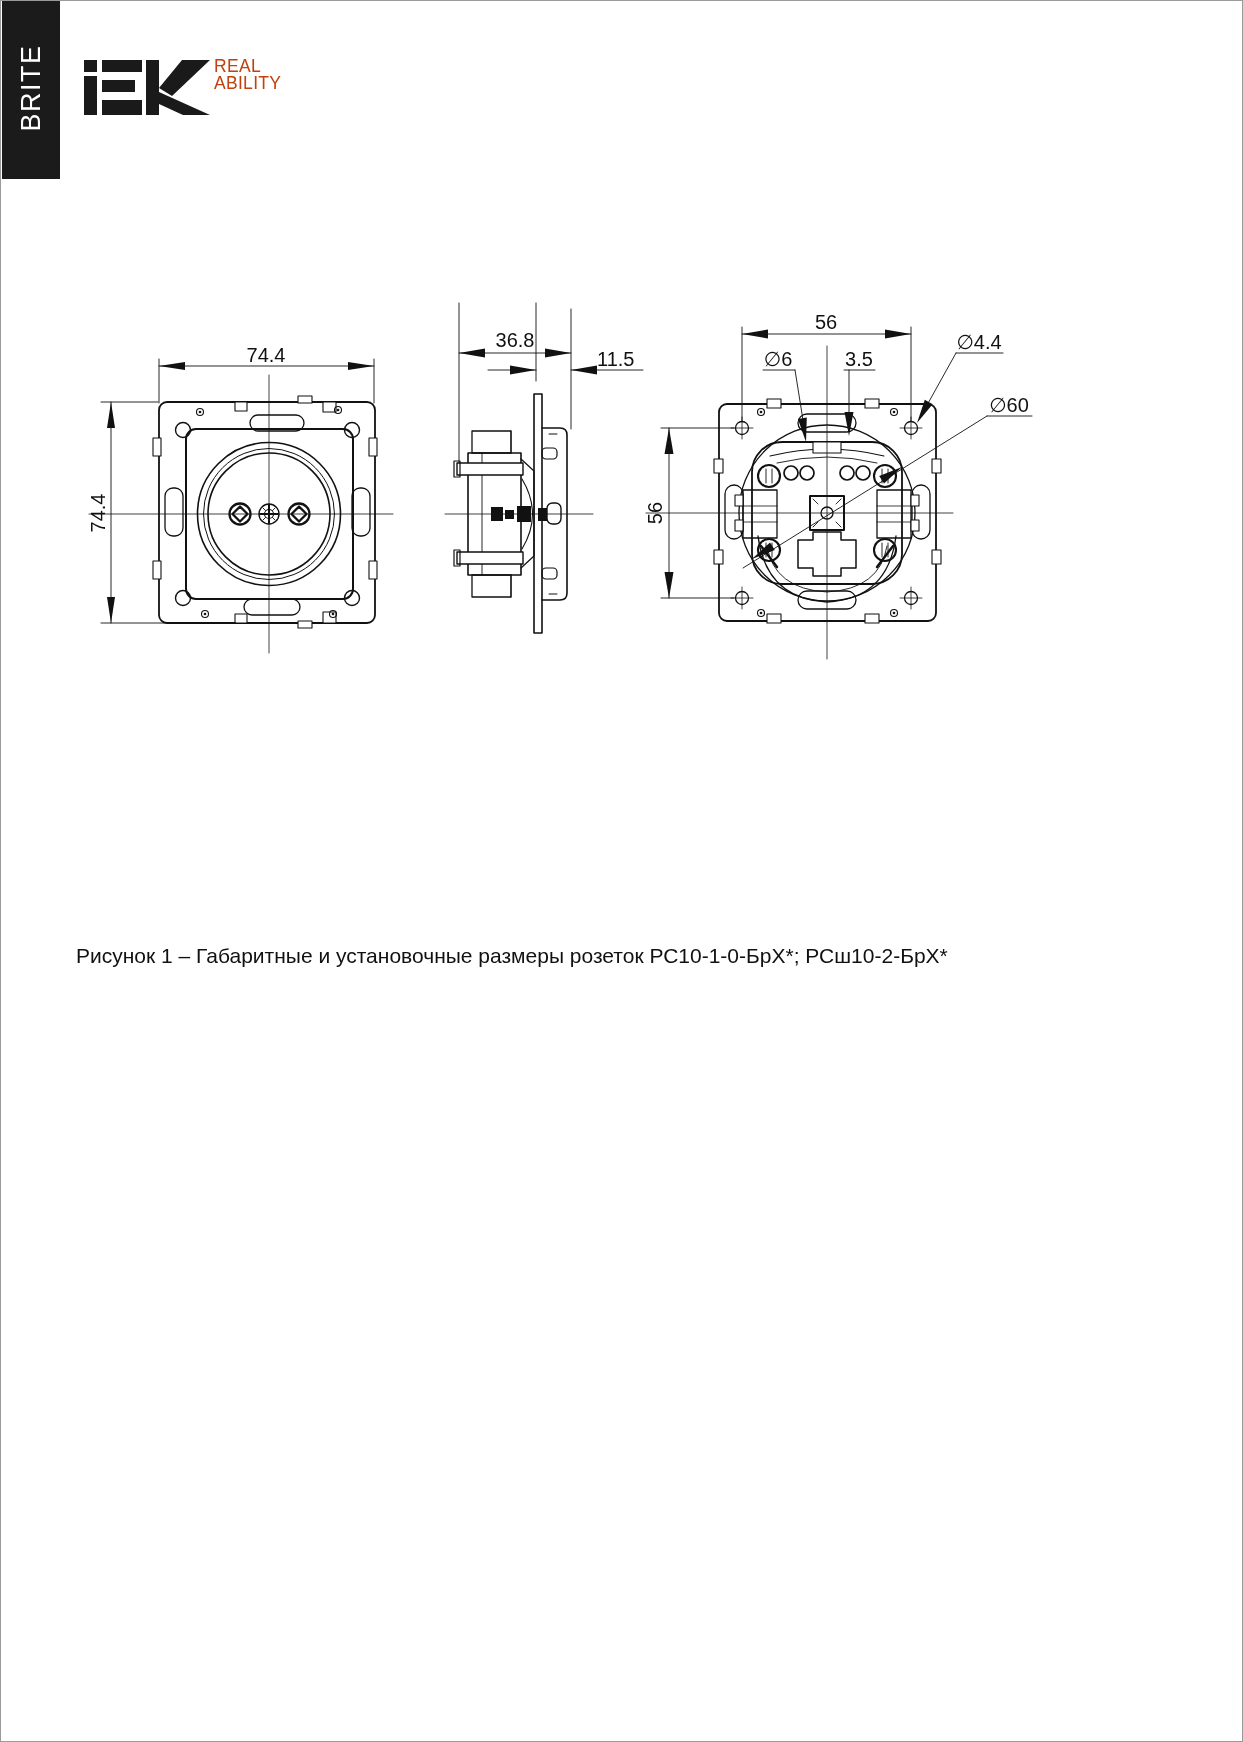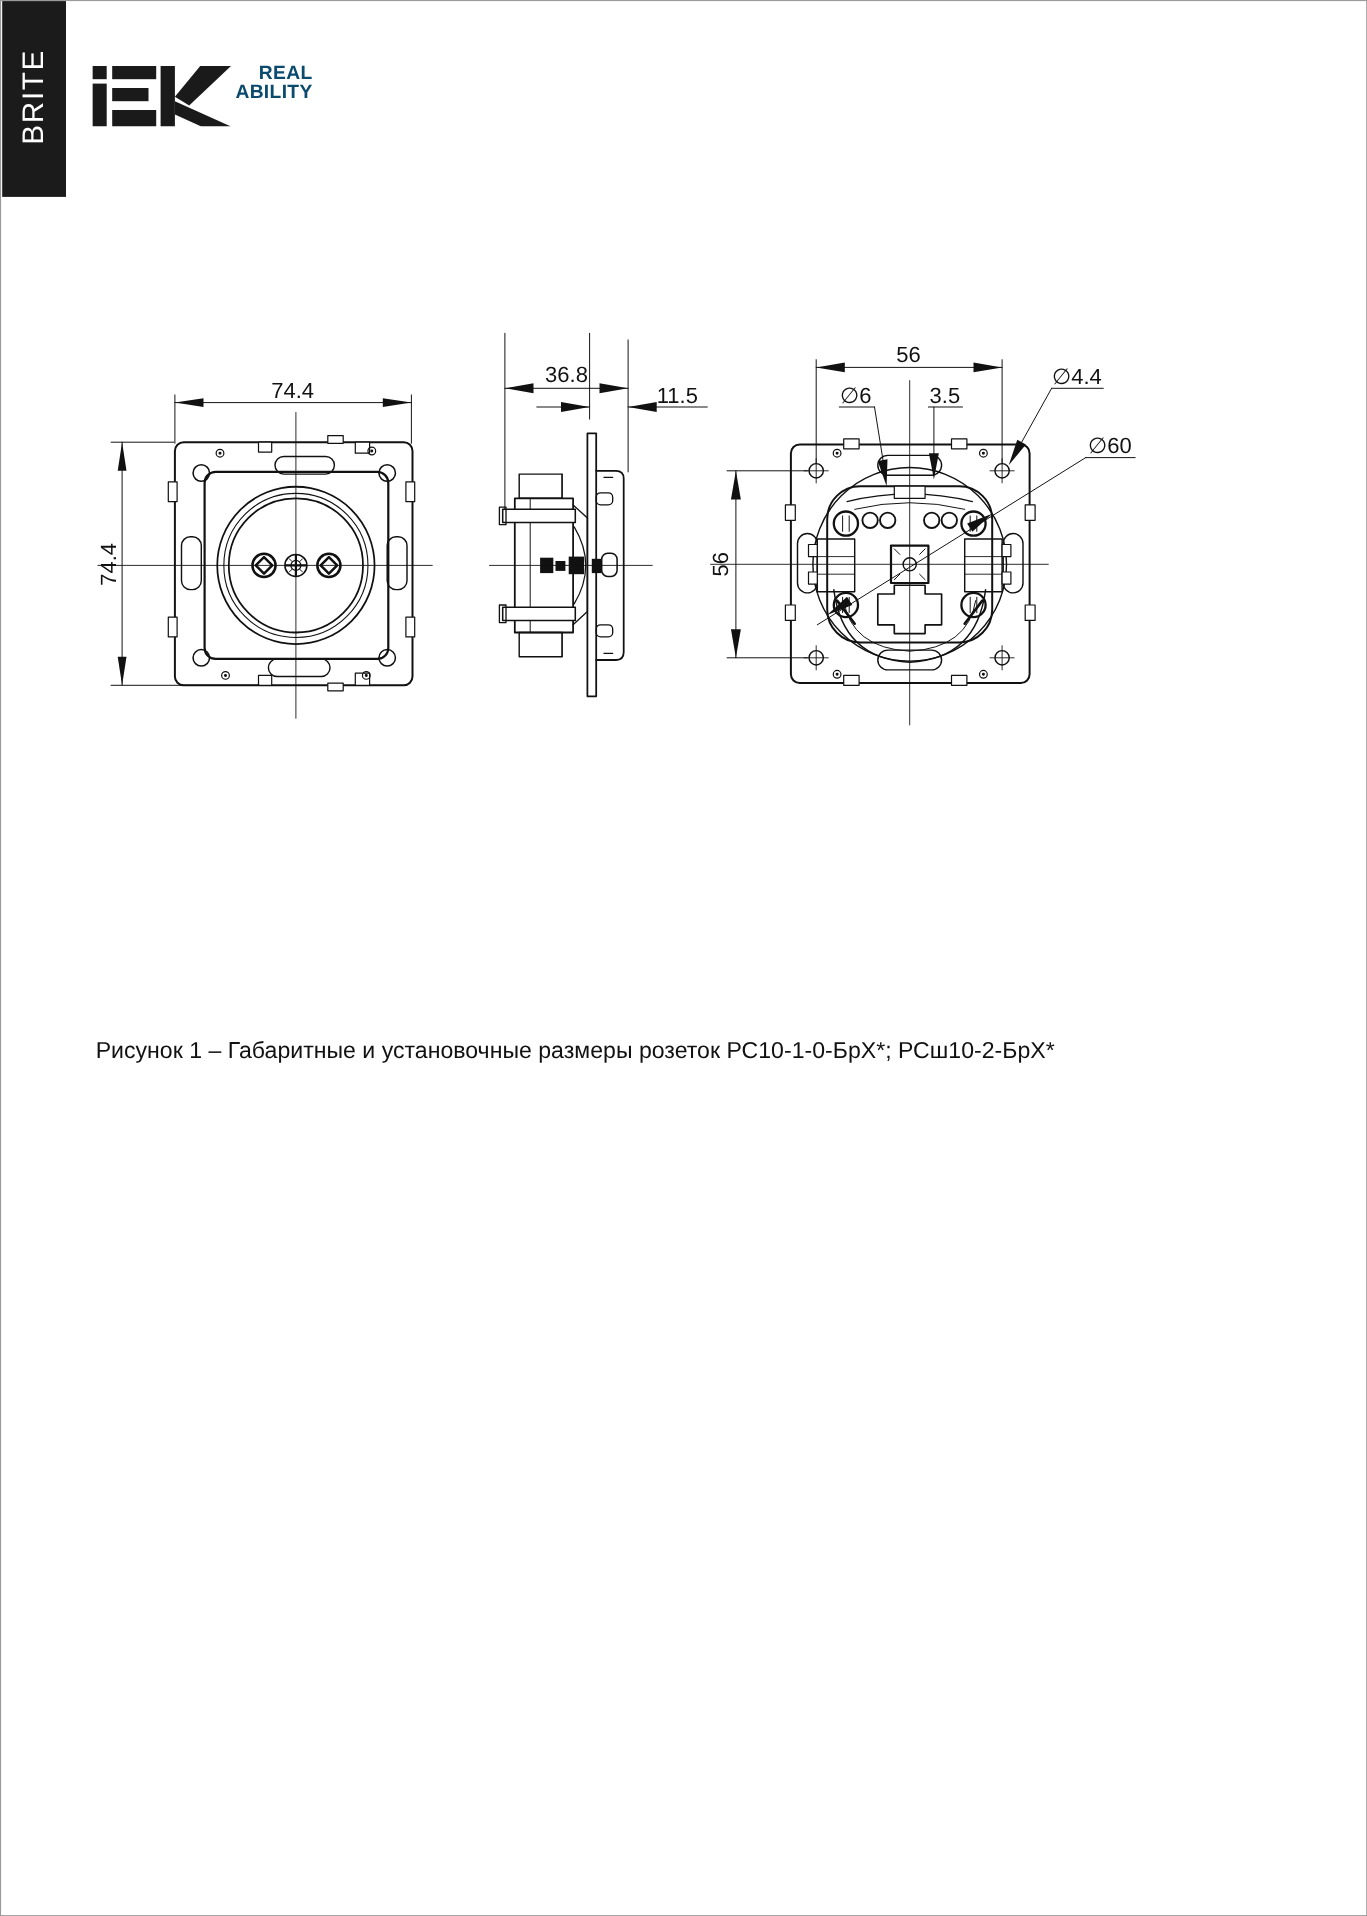--- a/index.html
+++ b/index.html
@@ -19,27 +19,26 @@
   }
   .brite-text{
     position:absolute;left:50%;top:49%;
     transform:translate(-50%,-50%) rotate(-90deg);
     color:#fff;font-size:27px;letter-spacing:1.5px;font-weight:400;
     white-space:nowrap;
   }
   .logo-wrap{position:absolute;left:83px;top:59px;width:127px;height:55px;}
   .tagline{
     position:absolute;left:213px;top:57px;
-    font-weight:bold;font-size:17.5px;line-height:17px;letter-spacing:0.3px;
-    color:#0c4a6e;
-    text-align:right;
+    font-weight:normal;font-size:17.5px;line-height:17px;letter-spacing:0.3px;
+    color:#c2410c;
   }
   .caption{
     position:absolute;left:75px;top:943px;
-    font-size:21px;color:#111;white-space:nowrap;margin-left:11px;
+    font-size:21px;color:#111;white-space:nowrap;
   }
   .drawing-svg{position:absolute;left:0;top:0;}
   svg text{
     font-family:"Liberation Sans", sans-serif;
     font-size:20px;fill:#111;
   }
 </style>
 </head>
 <body>
 

